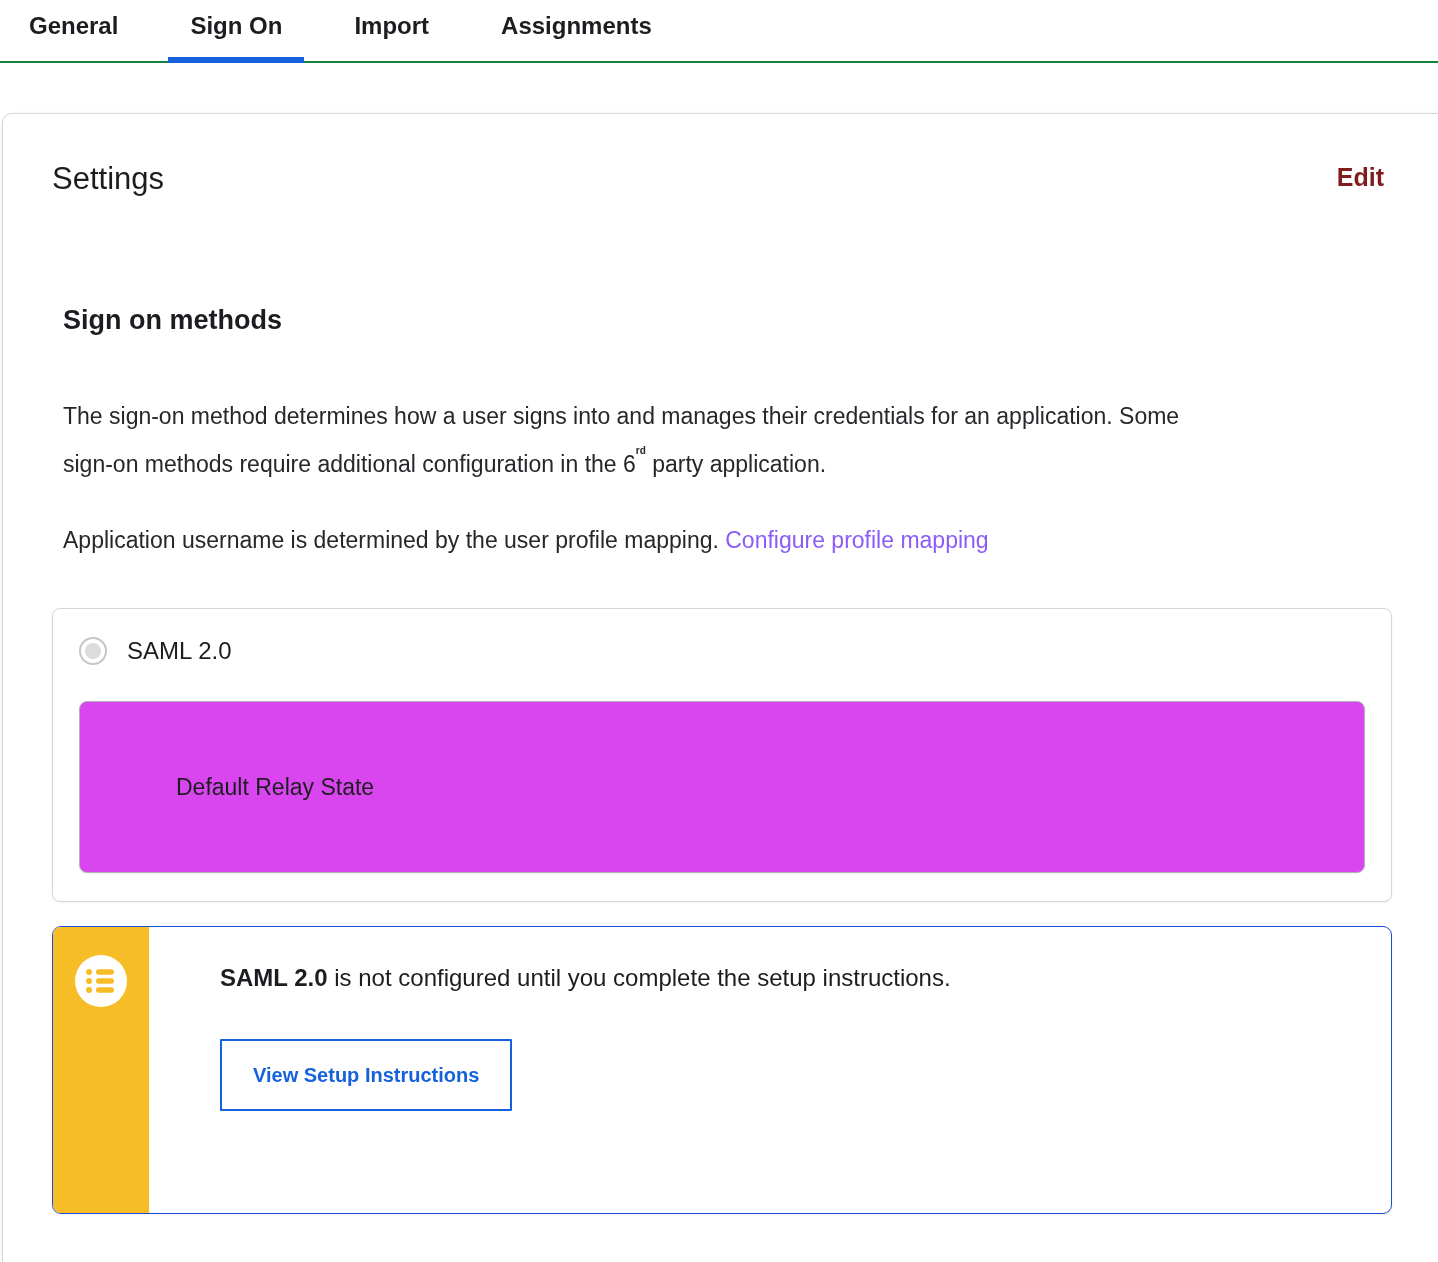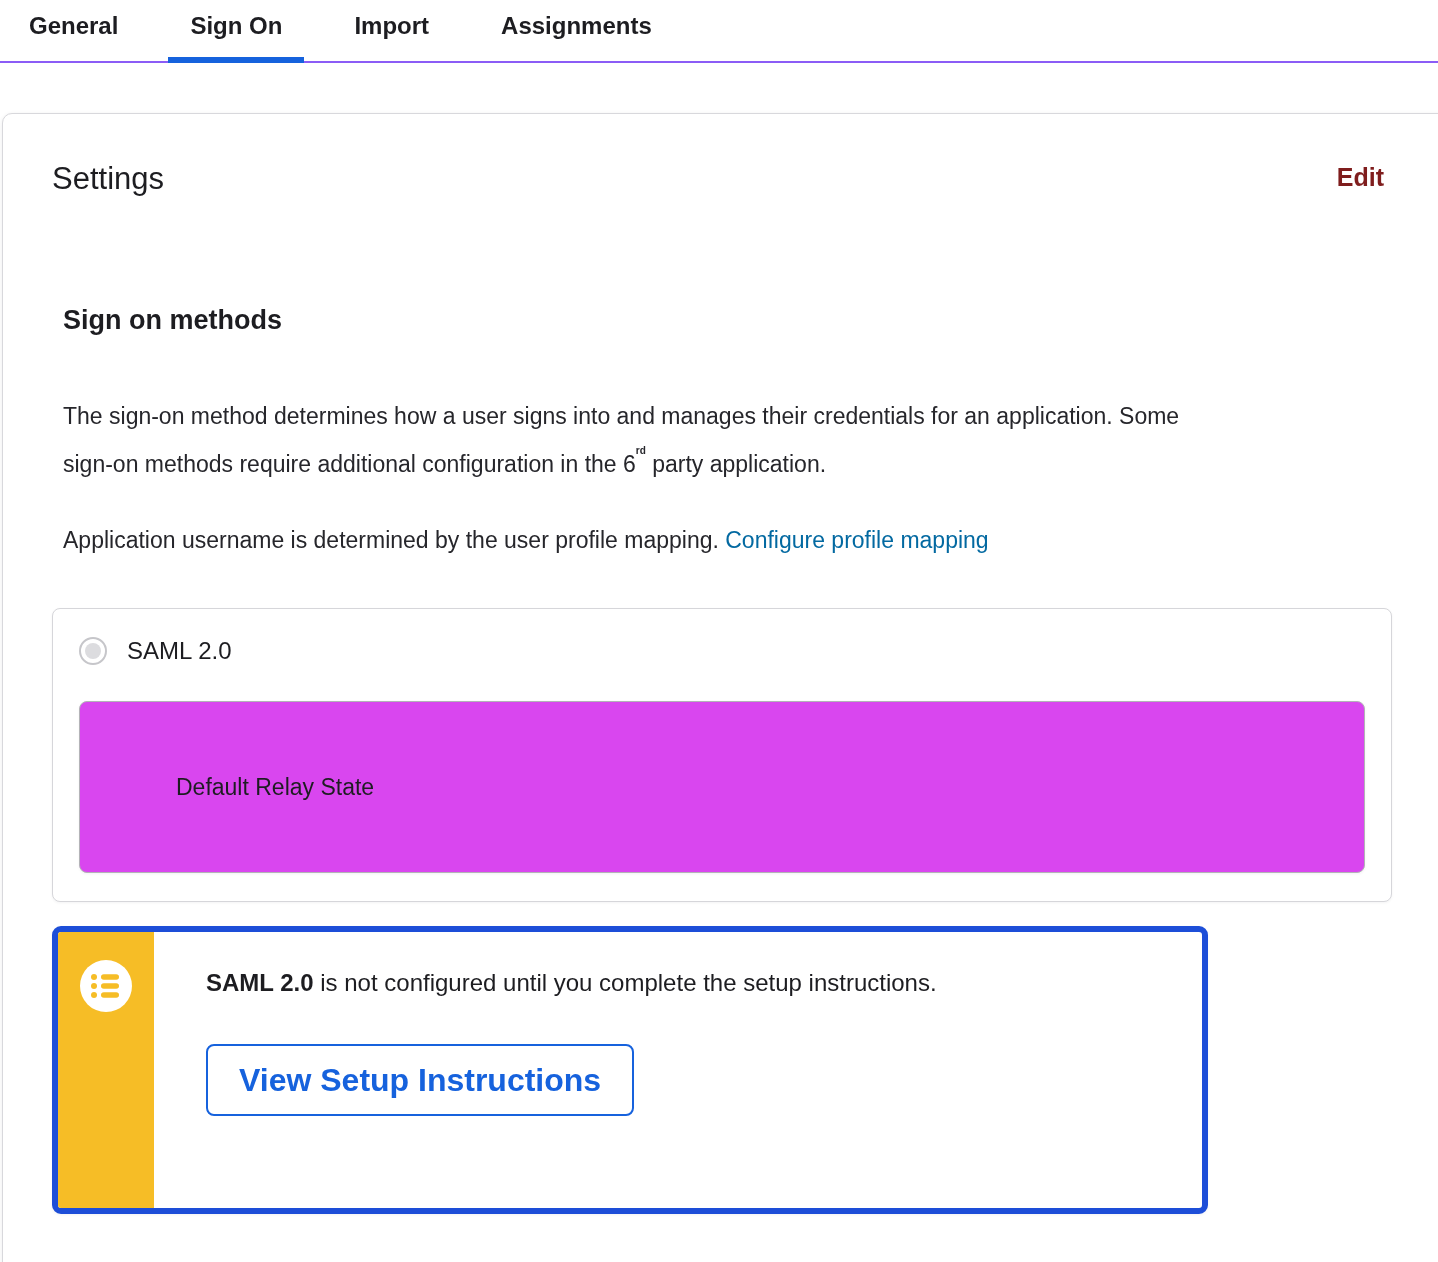--- a/index.html
+++ b/index.html
@@ -1,21 +1,21 @@
 <!DOCTYPE html>
 <html><head>
 <meta charset="utf-8">
 <style>
   * { margin:0; padding:0; box-sizing:border-box; }
   html,body { width:1438px; height:1262px; overflow:hidden; background:#ffffff;
     font-family:"Liberation Sans", sans-serif; color:#1d1d21; }
 
   
   .tabbar { display:flex; gap:28px; padding:11px 0 0 7px;
-    border-bottom:2px solid #8b5cf6; }
+    border-bottom:2px solid #15803d; }
   .tab { padding:0 22px 20px; font-size:24px; font-weight:700; line-height:30px;
     position:relative; cursor:pointer; white-space:nowrap; }
   .tab--active::after { content:""; position:absolute; left:0; right:0; bottom:-2px;
     height:6px; background:#1662dd; }
 
   
   .card { margin:50px 0 0 2px; width:1456px; height:1180px;
     background:#fff; border:1px solid #d8d8dc; border-radius:10px;
     box-shadow:0 1px 4px rgba(29,29,33,0.08); padding:0 0 0 49px; }
 
@@ -24,49 +24,49 @@
   .settings-title { font-size:31px; font-weight:400; line-height:38px; }
   .edit-link { font-size:25px; font-weight:700; line-height:34px; color:#7f1d1d;
     text-decoration:none; cursor:pointer; }
 
   .section { padding-left:11px; }
   .section-heading { margin-top:106px; font-size:27px; font-weight:700; line-height:32px; }
   .body-text { font-size:23px; line-height:48px; color:#26262b; }
   .p-desc { margin-top:56px; max-width:1140px; }
   .p-note { margin-top:28px; }
   sup.ord { font-size:10px; line-height:0; position:relative; top:-9px;font-weight:bold; }
-  a.inline-link { color:#0369a1; text-decoration:none; cursor:pointer; }
+  a.inline-link { color:#8b5cf6; text-decoration:none; cursor:pointer; }
 
   
   .saml-box { margin-top:44px; width:1340px; border:1px solid #d6d6da; border-radius:8px;
     padding:28px 26px; box-shadow:0 1px 3px rgba(29,29,33,0.05); background:#fff; }
   .radio-row { display:flex; align-items:center; }
   .radio { width:28px; height:28px; border-radius:50%; border:2px solid #c6c6ca;
     background:#fff; position:relative; flex:0 0 auto; cursor:pointer; }
   .radio::after { content:""; position:absolute; left:4px; top:4px; width:16px; height:16px;
     border-radius:50%; background:#dcdcdf; }
   .radio-label { margin-left:20px; font-size:24px; line-height:28px; }
   .relay-box { margin-top:36px; height:172px; border:1px solid #b3b3b7; border-radius:8px;
     display:flex; align-items:center; padding-left:96px; background:#d946ef;
     box-shadow:0 1px 3px rgba(29,29,33,0.05); }
   .relay-label { font-size:23px; color:#1d1d21; }
 
   
-  .callout { margin-top:24px; width:1156px; min-height:288px; border:6px solid #1d4ed8;
+  .callout { margin-top:24px; width:1340px; min-height:288px; border:1px solid #1d4ed8;
     border-radius:9px; display:flex; overflow:hidden; background:#fff;
-    box-shadow:0 1px 3px rgba(29,29,33,0.05); }
+    box-shadow:0 1px 3px rgba(29,29,33,0.05);gap:19px; }
   .callout-strip { width:96px; flex:0 0 auto; background:#f6bd26; position:relative; }
   .callout-icon { position:absolute; top:26px; left:20px; width:56px; height:56px; }
   .callout-body { padding:36px 40px 30px 52px; flex:1 1 auto; }
   .callout-msg { font-size:24px; line-height:30px; }
   .callout-msg b { font-weight:700; }
   .setup-btn { display:inline-block; margin-top:46px; padding:0 31px; height:72px;
-    line-height:68px; background:#fff; border:2px solid #1662dd; border-radius:8px;
+    line-height:68px; background:#fff; border:2px solid #1662dd; border-radius:1px;
     color:#1662dd; font-family:"Liberation Sans", sans-serif;
-    font-size:32px; font-weight:700; cursor:pointer; }
+    font-size:20px; font-weight:700; cursor:pointer; }
   .callout-meta { margin-top:44px; font-size:24px; line-height:30px; }
 </style>
 </head>
 <body>
 
 <nav class="tabbar">
   <div class="tab">General</div>
   <div class="tab tab--active">Sign On</div>
   <div class="tab">Import</div>
   <div class="tab">Assignments</div>

